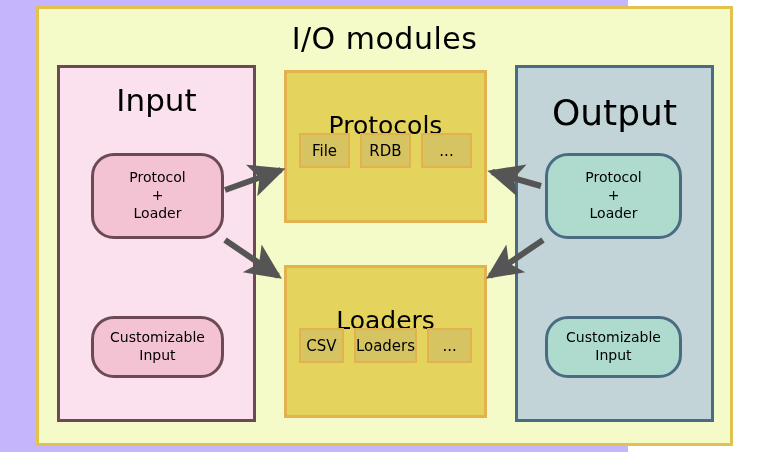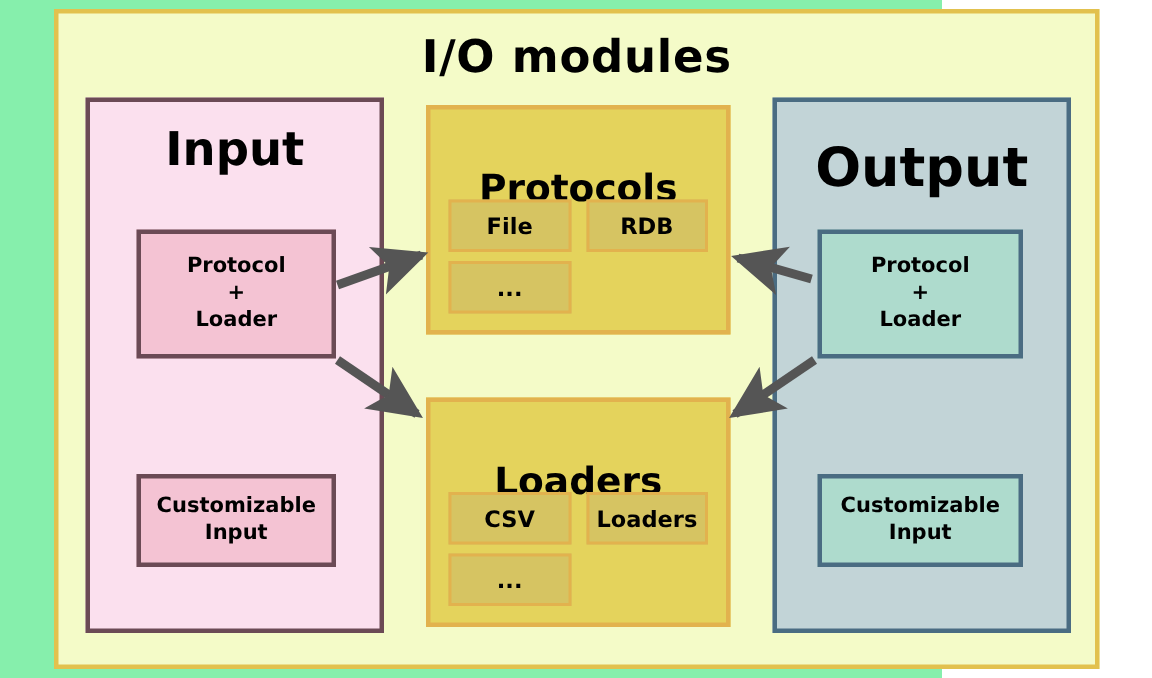--- a/index.html
+++ b/index.html
@@ -11,22 +11,21 @@
     width: 768px;
     height: 452px;
     font-family: "DejaVu Sans", sans-serif;
     overflow: hidden;
   }
 
   #canvas {
     position: relative;
     width: 628px;
     height: 452px;
-    background: #86efac;
-    font-weight: bold;
+    background: #c4b5fd;
   }
 
   
   .outer-frame {
     position: absolute;
     left: 36px;
     top: 6px;
     width: 697px;
     height: 440px;
     background: #f4fbc8;
@@ -105,39 +104,40 @@
     position: absolute;
     box-sizing: border-box;
     display: flex;
     flex-direction: column;
     align-items: center;
     justify-content: center;
     text-align: center;
     font-size: 14px;
     line-height: 1.28;
     color: #000;
+    border-radius: 23px;
   }
   .sub-box-pink  { background: #f4c3d3; border: 3px solid #6b4a55; }
   .sub-box-teal  { background: #aedbcd; border: 3px solid #4a6c82; }
 
   .box-in-protoloader   { left: 91px;  top: 153px; width: 133px; height: 86px; }
   .box-in-customizable  { left: 91px;  top: 316px; width: 133px; height: 62px; }
   .box-out-protoloader  { left: 545px; top: 153px; width: 137px; height: 86px; }
   .box-out-customizable { left: 545px; top: 316px; width: 137px; height: 62px; }
 
   .sub-line { display: block; }
 
   
   .chip-grid {
     position: absolute;
     left: 12px;
     right: 12px;
     top: 60px;
     display: grid;
-    grid-template-columns: 1fr 1fr;
+    grid-template-columns: 1fr 1fr 1fr;
     grid-auto-rows: 35px;
     gap: 6px 10px;
     border-radius: 20px;
   }
   .chip {
     background: #d6c462;
     border: 2px solid #e2b24e;
     box-sizing: border-box;
     display: flex;
     align-items: center;

